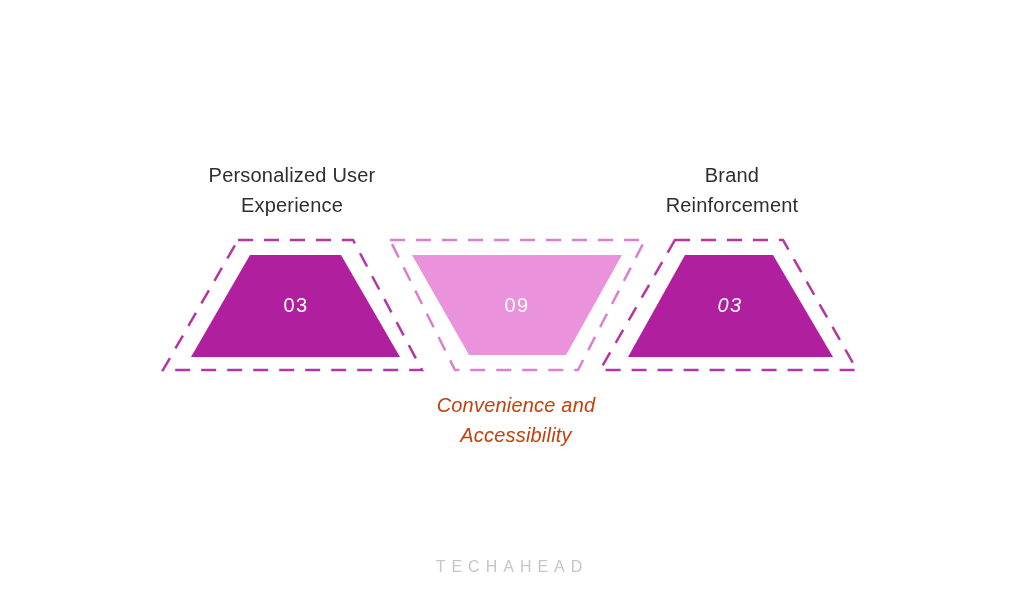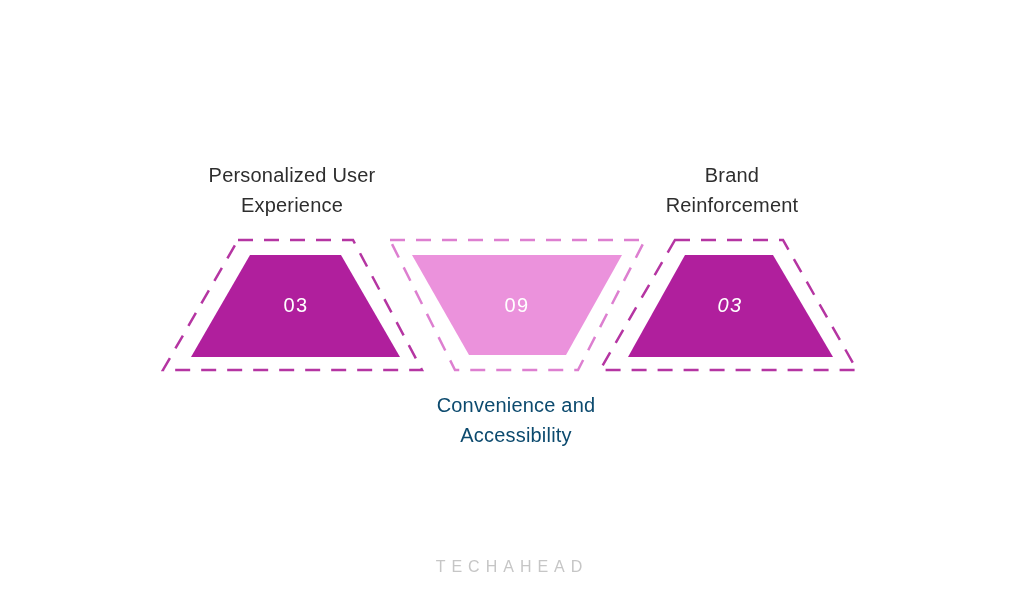--- a/index.html
+++ b/index.html
@@ -70,21 +70,21 @@
     <polygon points="390,240 645,240 578,370 455,370" fill="none" stroke-width="2.5" stroke-dasharray="15 11" stroke="#dd7fd0"></polygon>
     <polygon points="675,240 783,240 857,370 600,370" fill="none" stroke-width="2.5" stroke-dasharray="15 11" stroke="#b535a2"></polygon>
 
     <polygon points="250,255 341,255 400,357 191,357" fill="#b01f9d"></polygon>
     <polygon points="412,255 622,255 566,355 469,355" fill="#eb92dc"></polygon>
     <polygon points="685,255 773,255 833,357 628,357" fill="#b01f9d"></polygon>
   </svg>
 
   <div class="step-label label-1" style="color: rgb(46, 46, 46);">Personalized User
 Experience</div>
-  <div class="step-label label-2" style="color: #0c4a6e;">Convenience and
+  <div class="step-label label-2" style="color: #c2410c; font-style: italic;">Convenience and
 Accessibility</div>
   <div class="step-label label-3" style="color: rgb(46, 46, 46);">Brand
 Reinforcement</div>
 
   <div class="step-number num-1" style="color: rgb(255, 255, 255);">03</div>
   <div class="step-number num-2" style="color: rgb(255, 255, 255);">09</div>
   <div class="step-number num-3" style="color: rgb(255, 255, 255);">03</div>
 
   <div class="brand-logo" style="color: rgb(198, 198, 198);">TECHAHEAD</div>
 

